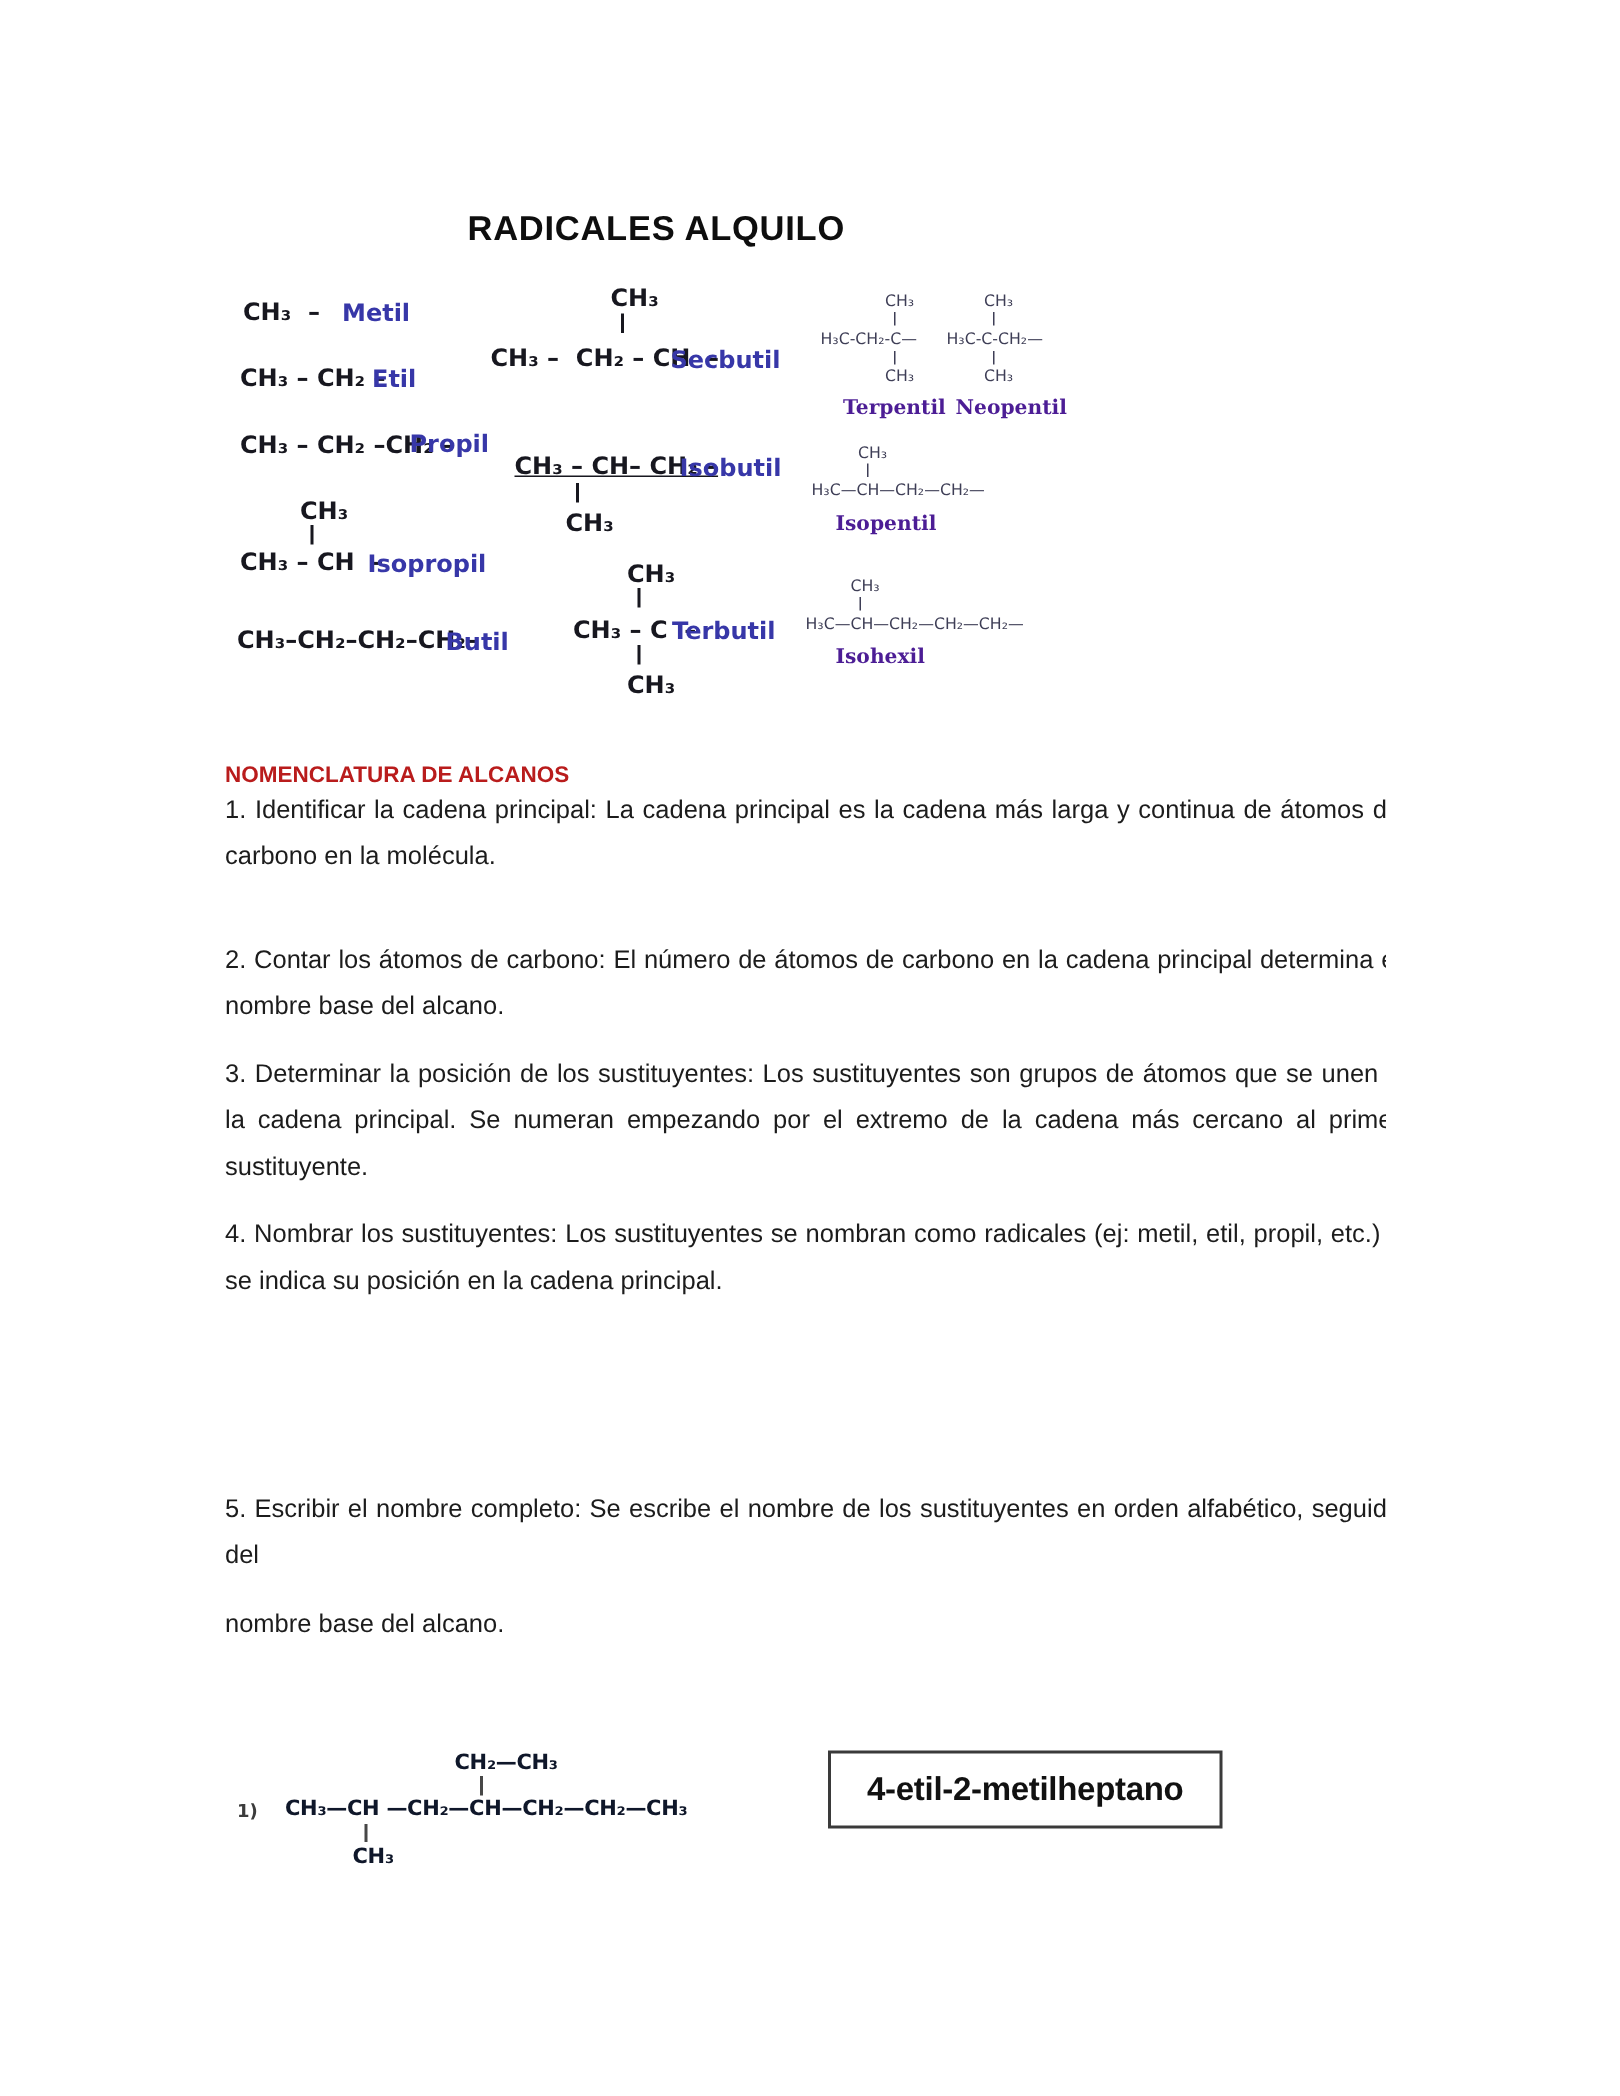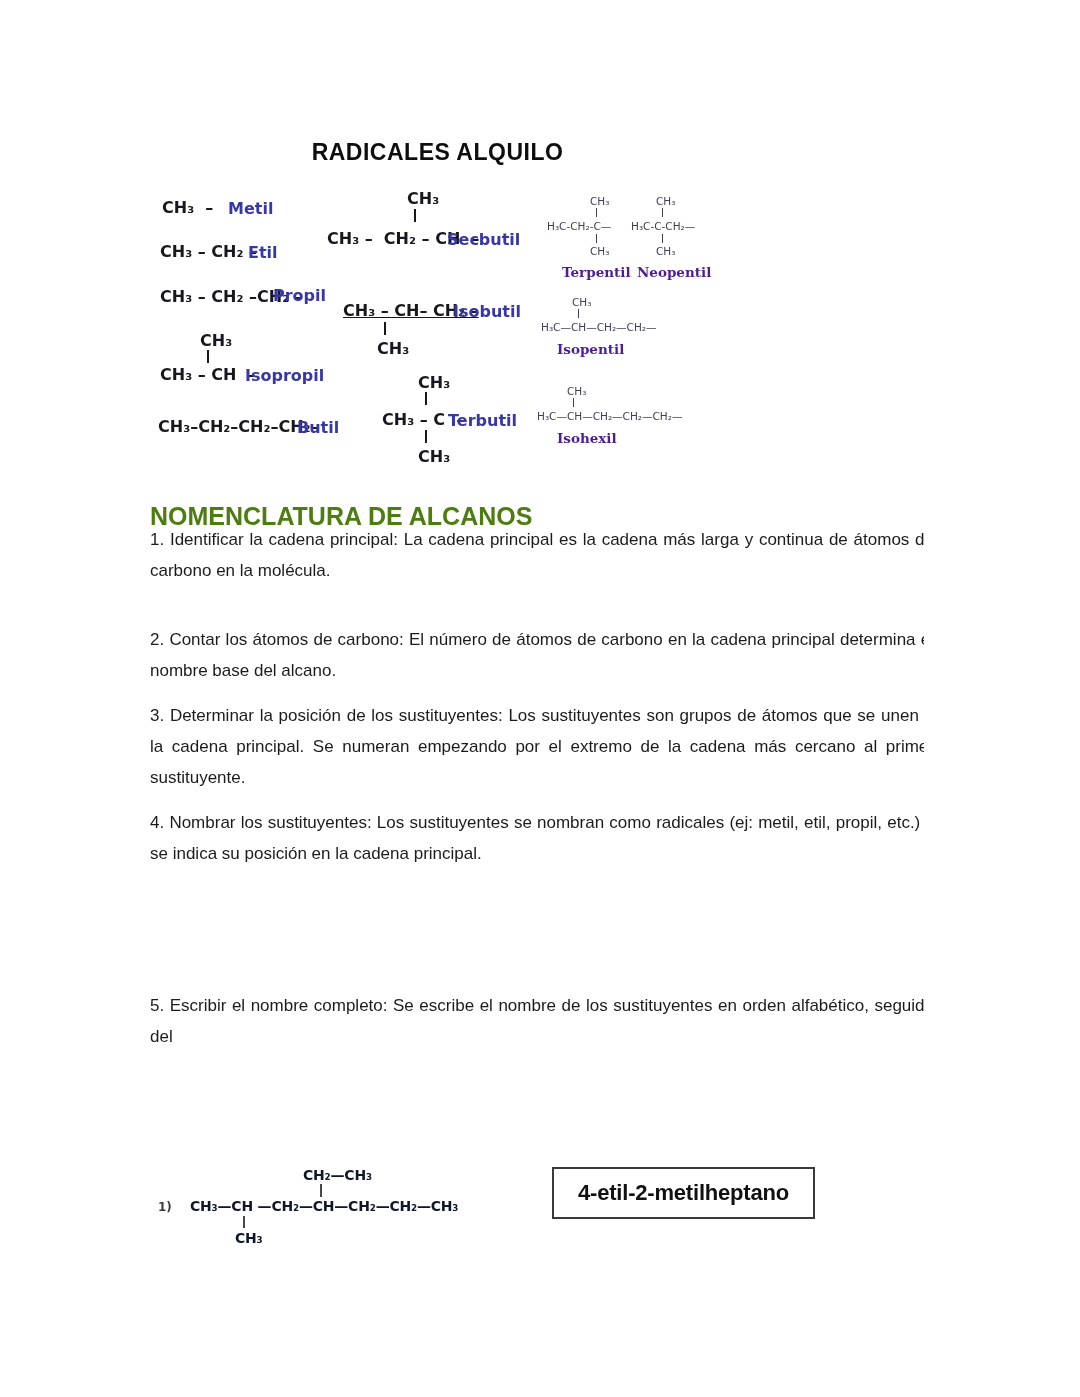--- a/index.html
+++ b/index.html
@@ -44,21 +44,21 @@
     color:#4c1d95;white-space:pre;
   }
   .vbond{
     position:absolute;width:1.6px;background:#17171f;
   }
   .vbond.sm{background:#3e3e56;width:1.3px;}
   .vbond.ex{background:#474747;width:1.5px;}
   
   .heading{
     position:absolute;left:150px;width:784px;
-    font-size:25px;font-weight:bold;color:#4d7c0f;
+    font-size:15px;font-weight:bold;color:#b91c1c;
     line-height:31px;
   }
   .para{
     position:absolute;left:150px;width:784px;
     font-size:17px;line-height:31px;color:#1c1c1c;
     text-align:justify;margin:0;
   }
   
   .chem-x{
     position:absolute;
@@ -150,20 +150,21 @@
     <span class="chem-sm-label" style="left:557px;top:432px;">Isohexil</span>
   </div>
 
   <div class="heading" style="top:501px;">NOMENCLATURA DE ALCANOS</div>
 
   <p class="para" style="top:524px;">1. Identificar la cadena principal: La cadena principal es la cadena más larga y continua de átomos de carbono en la molécula.</p>
   <p class="para" style="top:624px;">2. Contar los átomos de carbono: El número de átomos de carbono en la cadena principal determina el nombre base del alcano.</p>
   <p class="para" style="top:700px;">3. Determinar la posición de los sustituyentes: Los sustituyentes son grupos de átomos que se unen a la cadena principal. Se numeran empezando por el extremo de la cadena más cercano al primer sustituyente.</p>
   <p class="para" style="top:807px;">4. Nombrar los sustituyentes: Los sustituyentes se nombran como radicales (ej: metil, etil, propil, etc.) y se indica su posición en la cadena principal.</p>
   <p class="para" style="top:990px;">5. Escribir el nombre completo: Se escribe el nombre de los sustituyentes en orden alfabético, seguido del</p>
+  <p class="para" style="top:1067px;">nombre base del alcano.</p>
 
   <div>
     <span class="item-num" style="left:158px;top:1200px;">1)</span>
     <span class="chem-x" style="left:303px;top:1168px;">CH₂—CH₃</span>
     <div class="vbond ex" style="left:320px;top:1184px;height:13px;"></div>
     <span class="chem-x" style="left:190px;top:1199px;">CH₃—CH —CH₂—CH—CH₂—CH₂—CH₃</span>
     <div class="vbond ex" style="left:243px;top:1216px;height:12px;"></div>
     <span class="chem-x" style="left:235px;top:1231px;">CH₃</span>
 
     <div class="answer-box">

